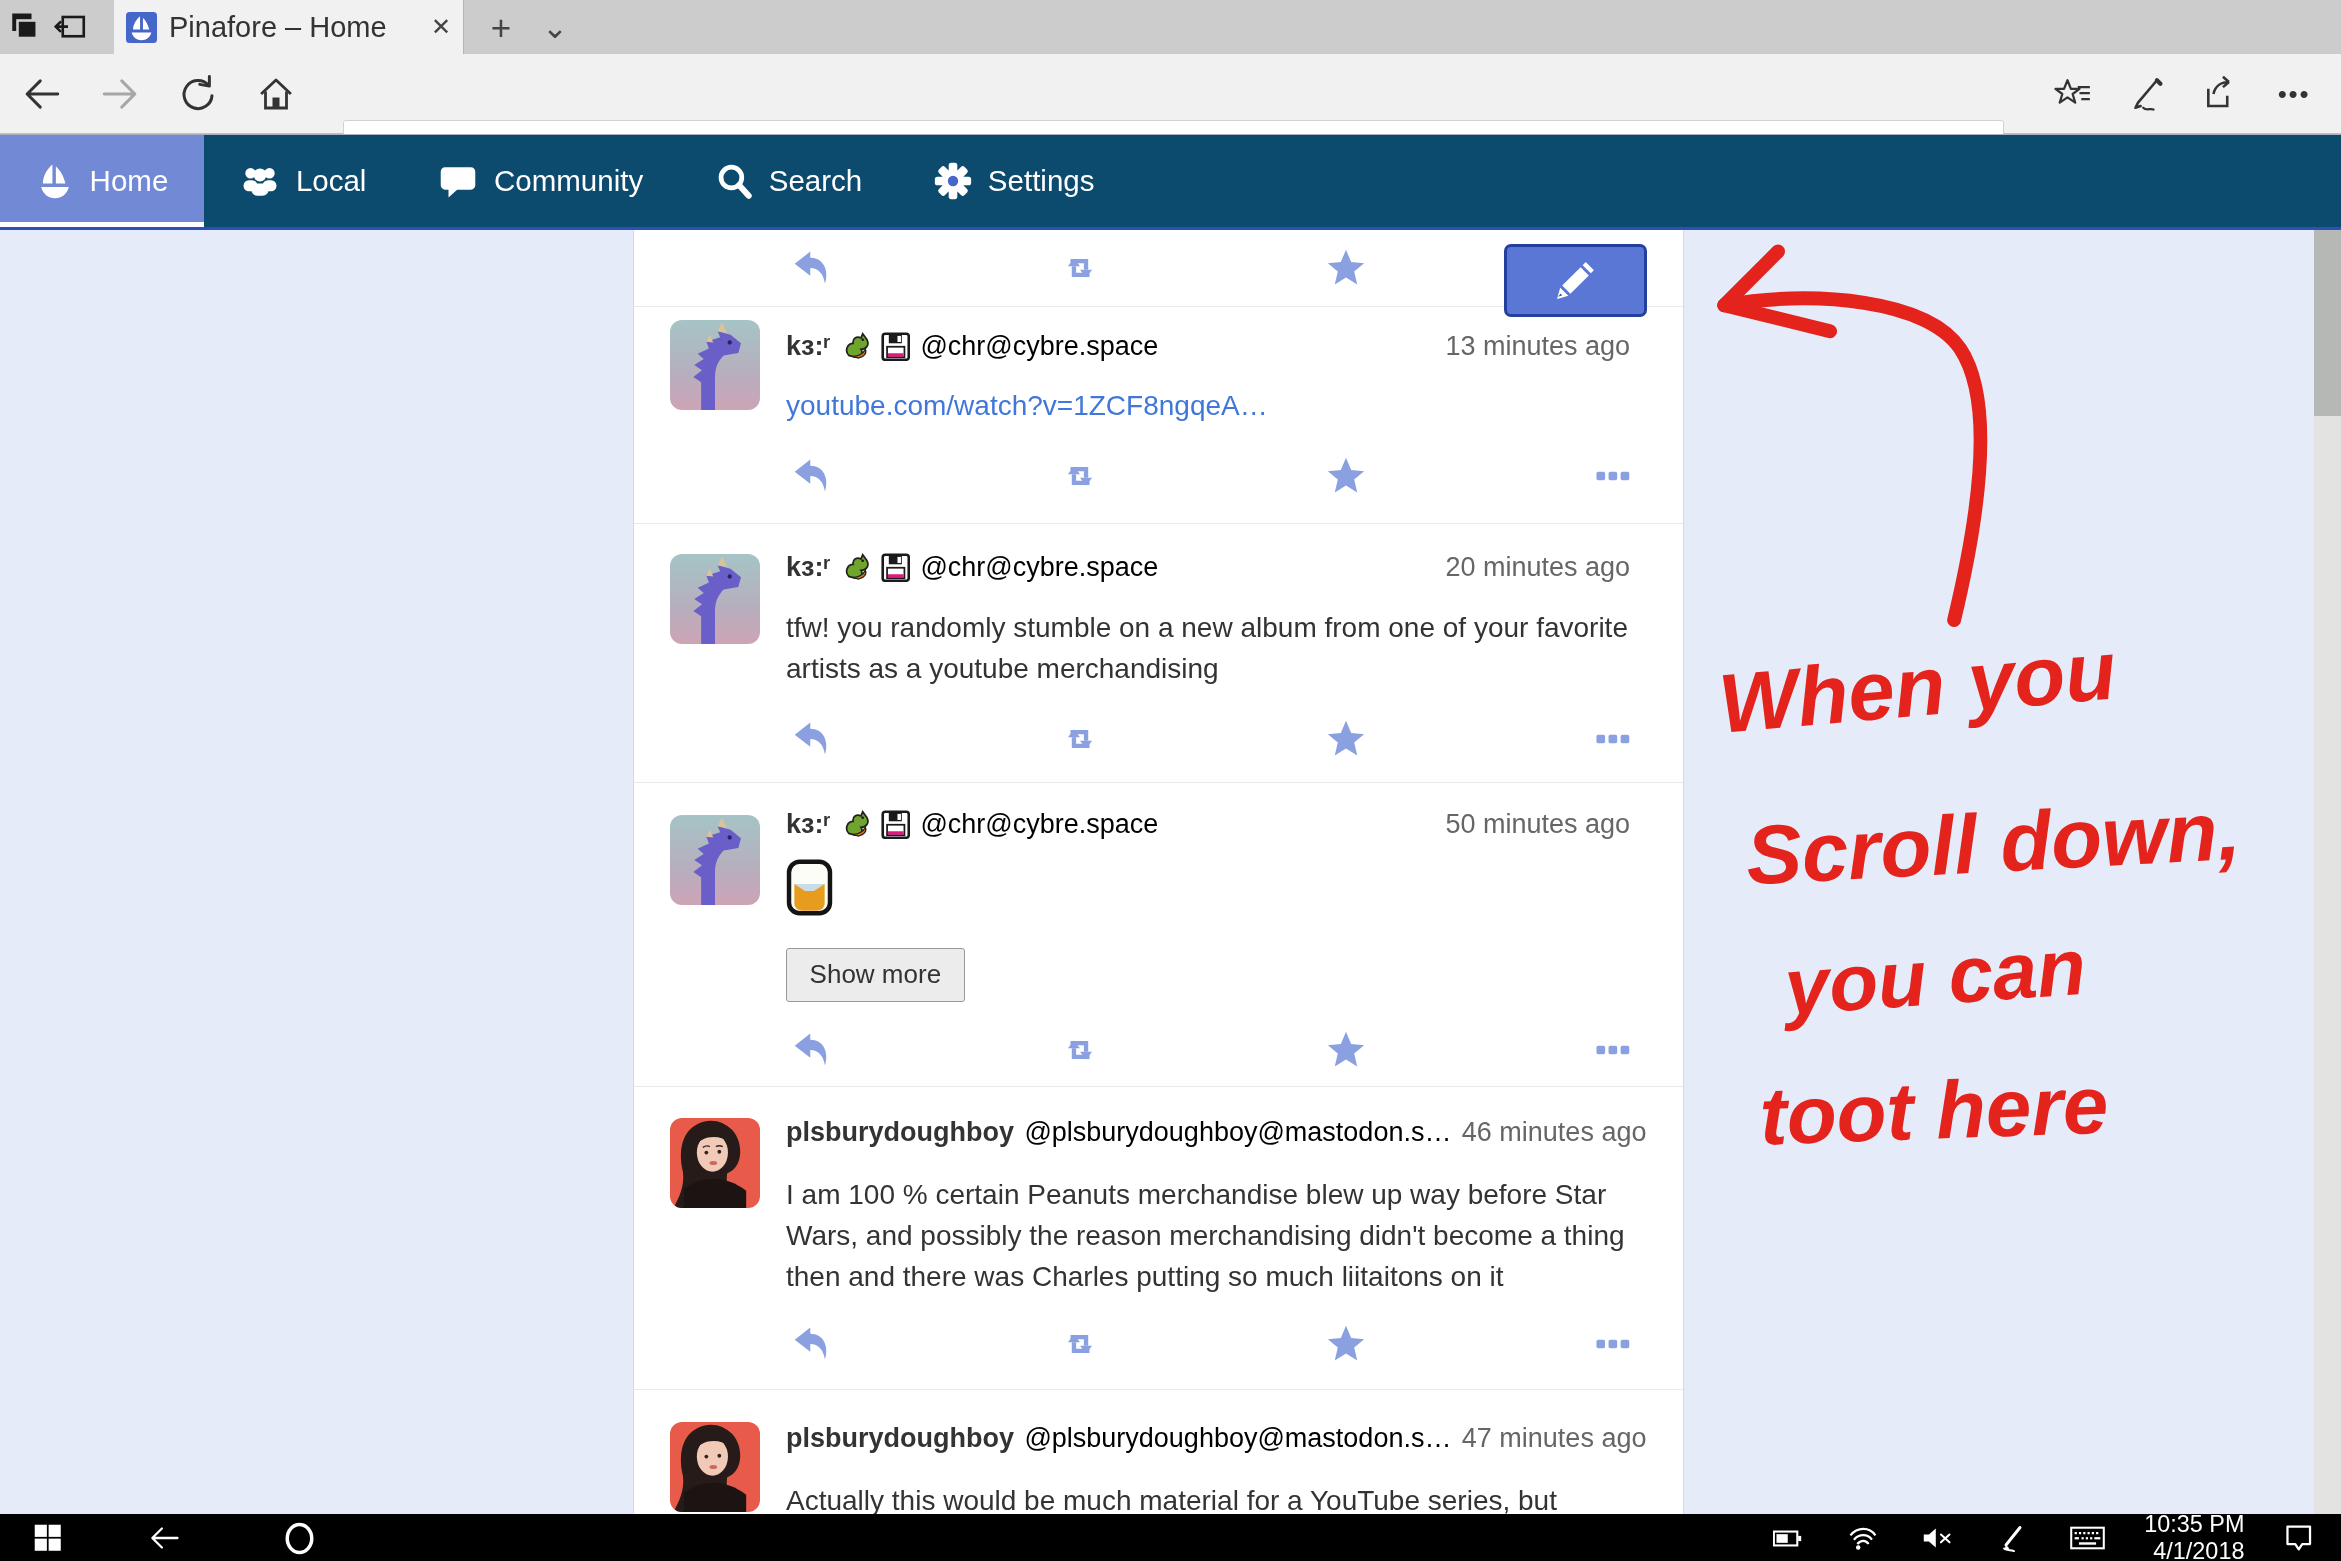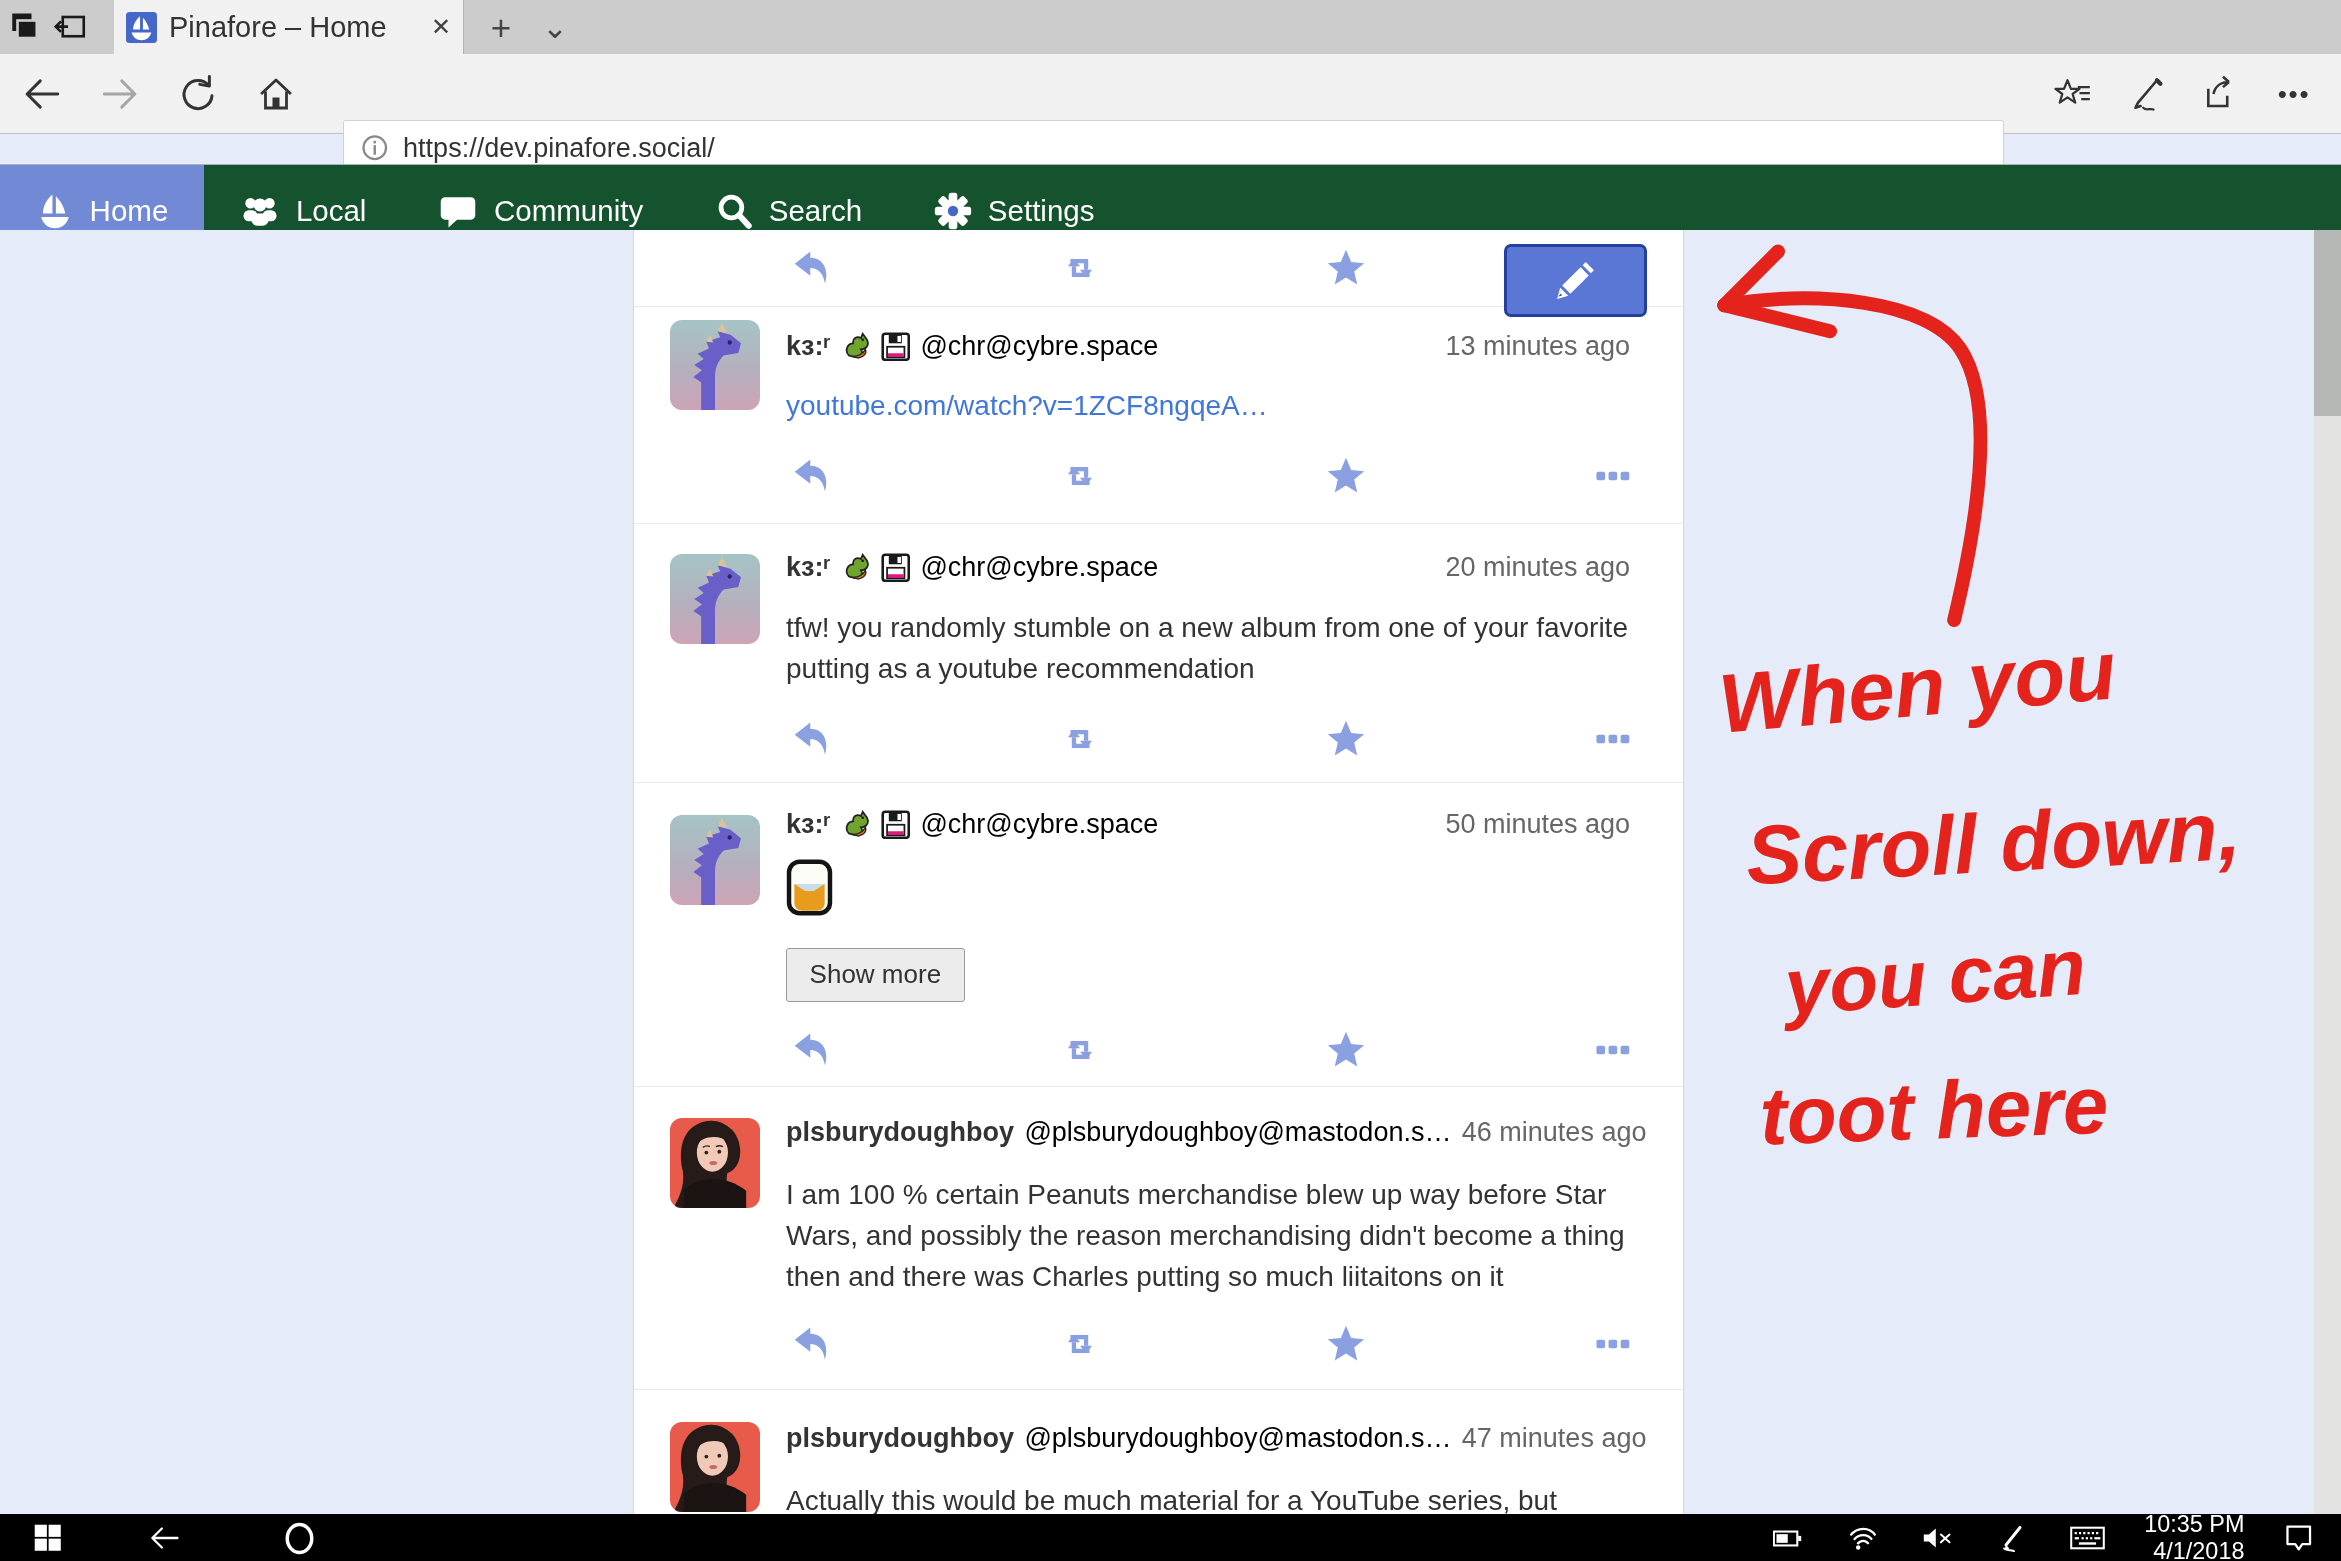--- a/index.html
+++ b/index.html
@@ -16,22 +16,22 @@
   #tab-title { font-size:29px; color:#333; flex:1; white-space:nowrap; overflow:hidden; }
   .chrome-glyph { font-size:29.5px; color:#444; line-height:1; }
   #toolbar { position:absolute; left:0; top:54px; width:2342px; height:80px; background:#f1f1f1;
     border-bottom:1.7px solid #c0c0c0; }
   .tb-btn { position:absolute; top:14px; width:52px; height:52px; display:flex; align-items:center; justify-content:center; }
   #addressbar { position:absolute; left:343px; top:66px; width:1661px; height:56px; background:#ffffff;
     border:0.9px solid #d2d2d2; border-radius:2.6px; display:flex; align-items:center; padding:0 15.6px; gap:14px;}
   #url-text { font-size:27px; color:#333; }
 
   
-  #navbar { position:absolute; left:0; top:134px; width:2342px; height:96px; background:#14532d;
-    border-top:1.7px solid #aab0bc; border-bottom:3.5px solid #2b50bb; display:flex;margin-top:30px; }
+  #navbar { position:absolute; left:0; top:134px; width:2342px; height:96px; background:#0c4a6e;
+    border-top:1.7px solid #aab0bc; border-bottom:3.5px solid #2b50bb; display:flex; }
   .nav-item { height:100%; display:flex; align-items:center; gap:15.6px; padding:0 36px; color:#fff; }
   .nav-item .lbl { font-size:29.5px; color:#fff; }
   .nav-item.active { background:#7289d6; border-bottom:5.2px solid #ffffff; padding-top:5.2px; }
 
   
   #content-bg { position:absolute; left:0; top:230px; width:2342px; height:1284px; background:#e6ebf9; }
   #scrollbar { position:absolute; left:2314px; top:230px; width:28px; height:1284px; background:#e3e3e1; }
   #scroll-thumb { position:absolute; left:0; top:230px; width:28px; height:186px; background:#b6b8b5; }
 
   #column { position:absolute; left:633px; top:230px; width:1051px; height:1284px; background:#ffffff;
@@ -336,21 +336,21 @@
         <span class="name">kз:ʳ</span>
         <svg width="29.5" height="29.5" viewBox="0 0 34 34">
             <use href="#emoji-dragon"></use>
           </svg>
         <svg width="29.5" height="29.5" viewBox="0 0 34 34">
             <use href="#emoji-floppy"></use>
           </svg>
         <span class="handle">@chr@cybre.space</span>
         <span class="time">20 minutes ago</span>
       </div>
-      <div class="content" style="margin-top:24px;">tfw! you randomly stumble on a new album from one of your favorite putting as a youtube recommendation</div>
+      <div class="content" style="margin-top:24px;">tfw! you randomly stumble on a new album from one of your favorite artists as a youtube merchandising</div>
       <div class="actions" style="margin-top:31px; margin-left:-152px;">
         <svg class="act reply" viewBox="0 0 44 44">
             <use href="#ic-reply"></use>
           </svg>
         <svg class="act boost" viewBox="0 0 44 44">
             <use href="#ic-boost"></use>
           </svg>
         <svg class="act star" viewBox="0 0 44 44">
             <use href="#ic-star"></use>
           </svg>

